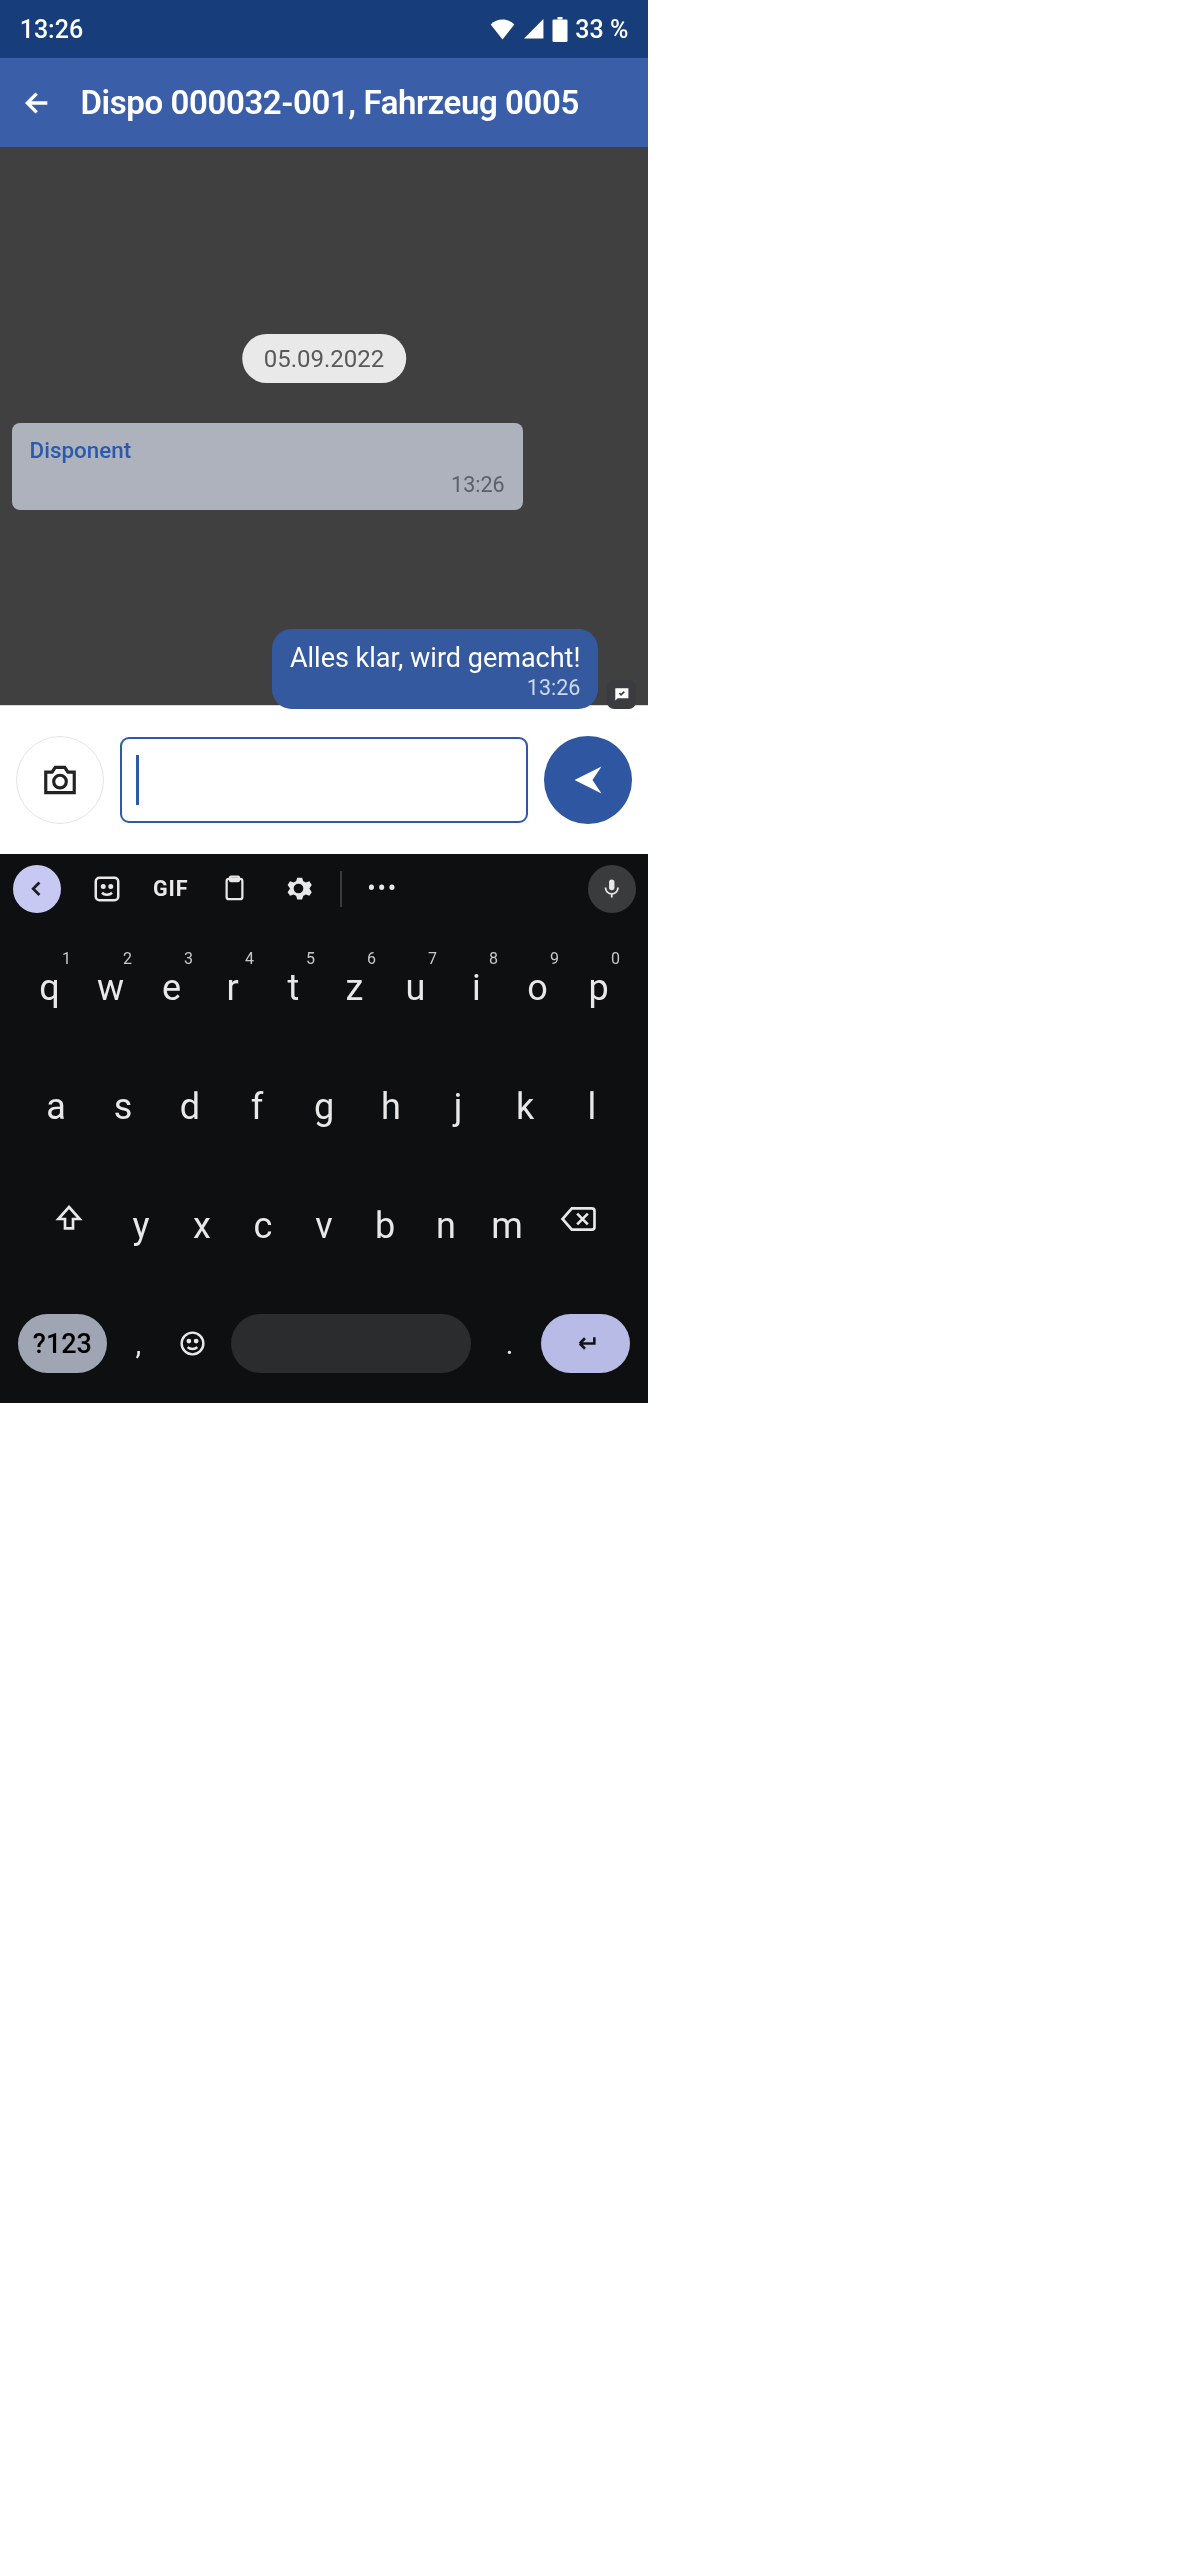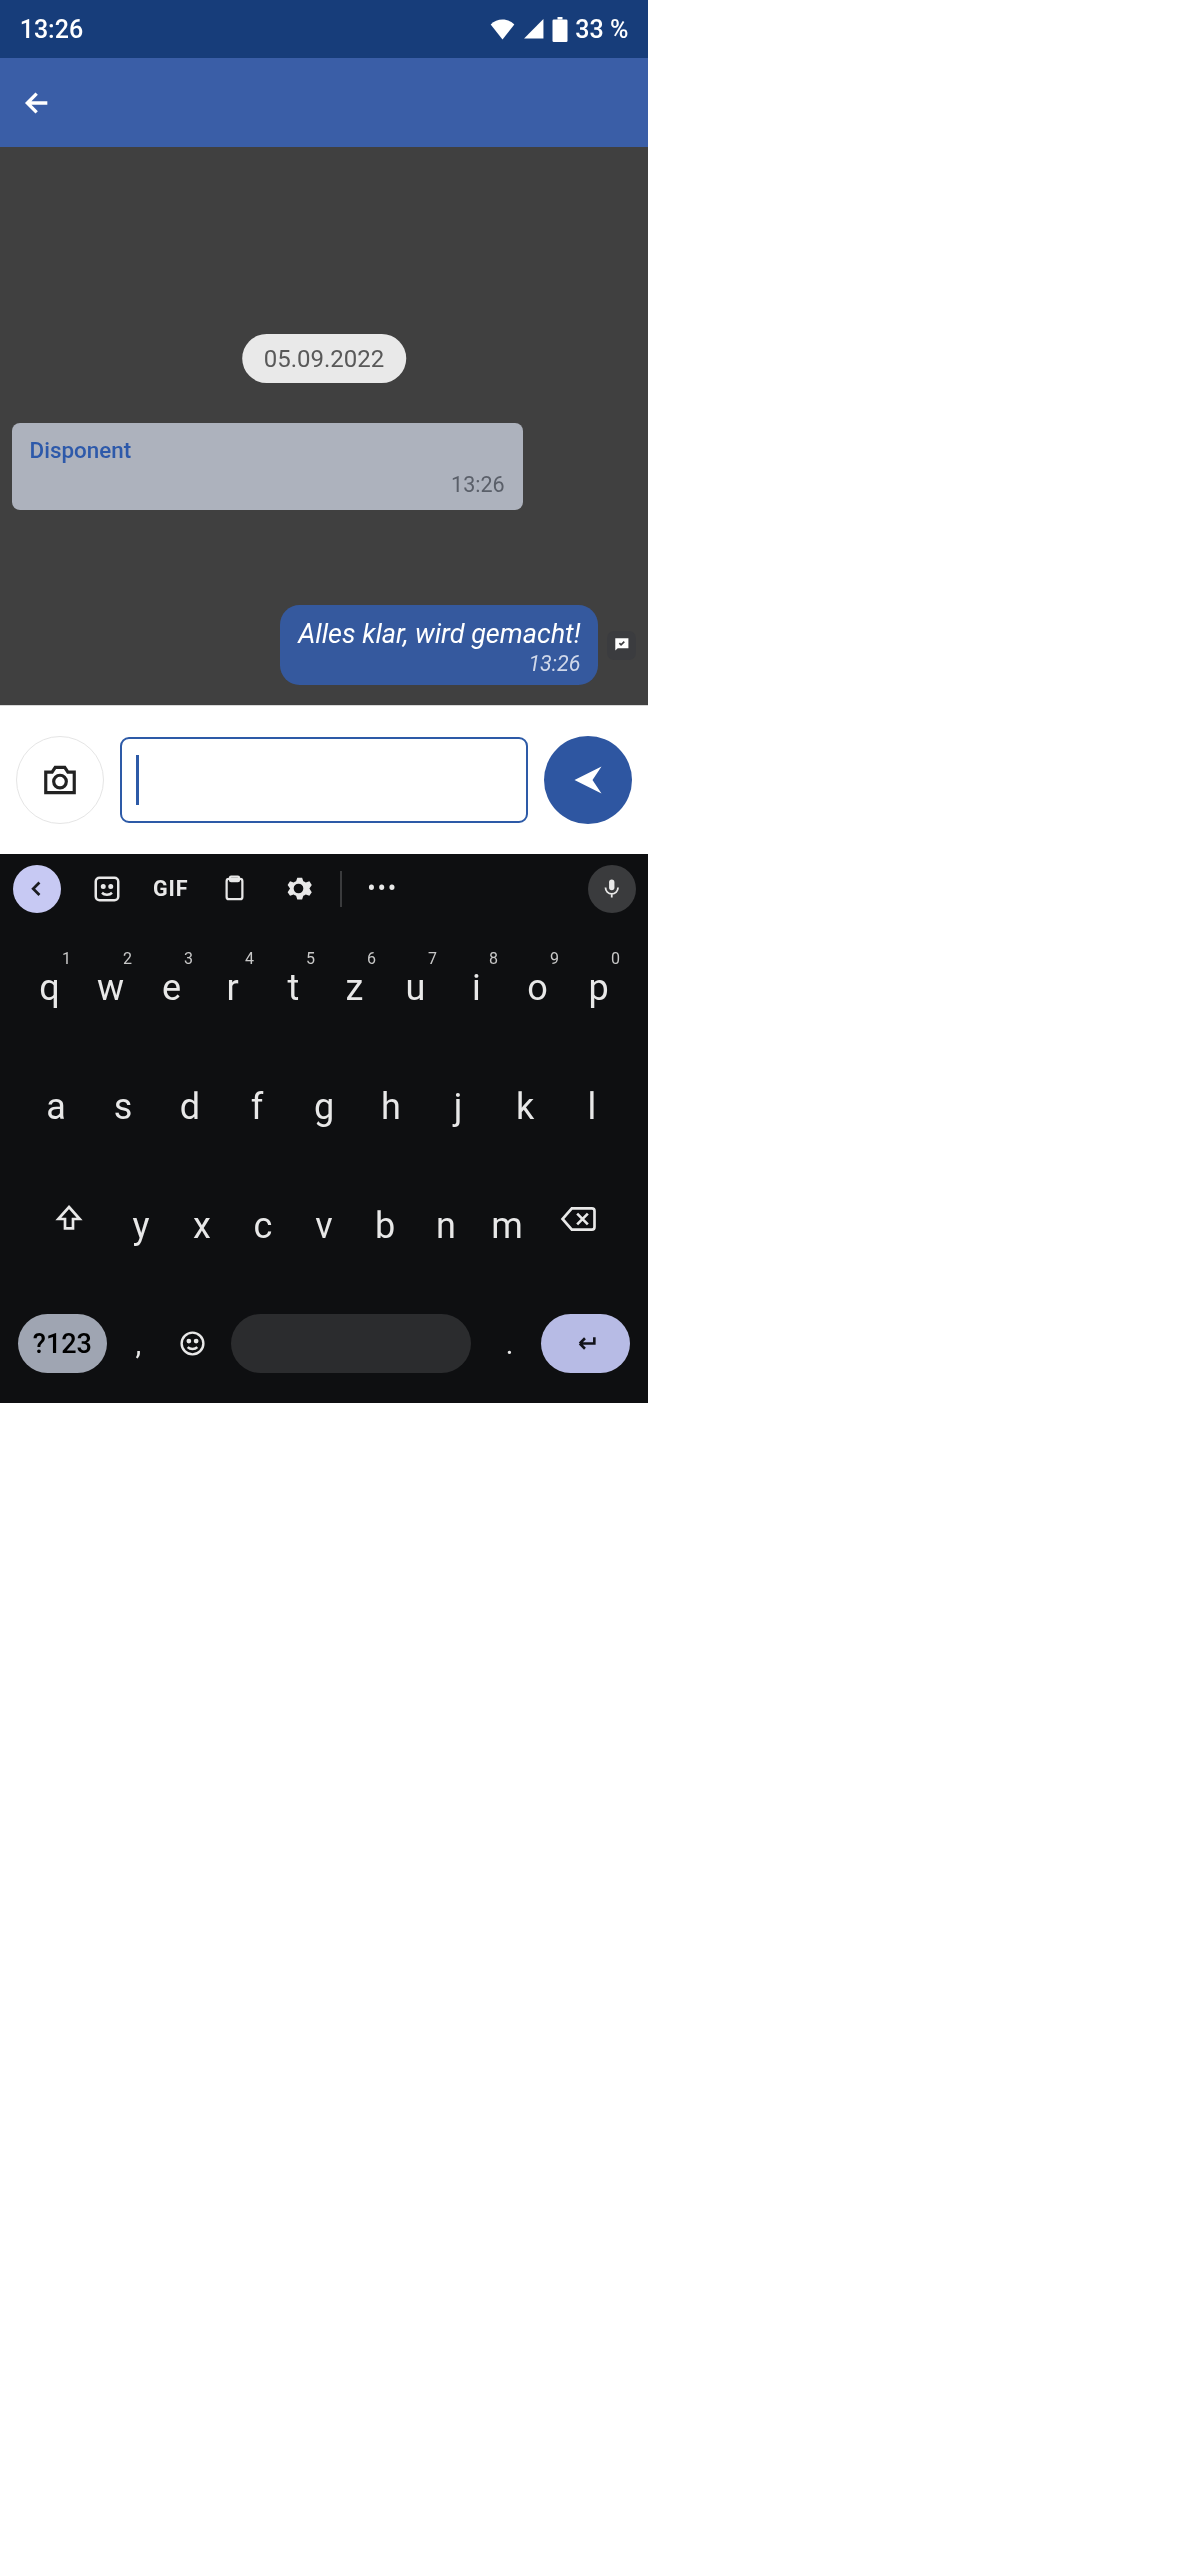--- a/index.html
+++ b/index.html
@@ -14,21 +14,21 @@
   .appbar .back { width: 43px; height: 43px; display:flex; align-items:center; justify-content:center; }
   .appbar .title { font-size: 33px; font-weight: 600; letter-spacing: -0.4px; }
 
   
   .chat { height: 558px; background: #404040; position: relative; }
   .date-chip { position:absolute; top:187px; left:50%; transform:translateX(-50%); background:#e9e9e9; color:#595959; padding:10.7px 21.5px; border-radius:27px; font-size:24px; }
   .bubble-in { position:absolute; top:276px; left:11.6px; width:511px; background:#adb2bd; border-radius:8px; padding:14.3px 18px 12.5px 18px; }
   .bubble-in .sender { color:#2d59aa; font-size:22.4px; font-weight:500; margin-bottom:9px; }
   .bubble-in .text { color:#fff; font-size:27px; line-height:1.5; }
   .bubble-in .time { color:#5a5f69; font-size:21.5px; text-align:right; margin-top:5.4px; }
-  .bubble-out-wrap { position:absolute; top:458px; right:11.6px; display:flex; align-items:center; gap:9px;font-style:italic; }
+  .bubble-out-wrap { position:absolute; top:482px; right:11.6px; display:flex; align-items:flex-end; gap:9px; }
   .bubble-out { background:#35599e; border-radius:19.7px; padding:12.5px 18px 9px 18px; }
   .bubble-out .text { color:#fff; font-size:27px; }
   .bubble-out .time { color:#d0d8ea; font-size:21.5px; text-align:right; margin-top:1.8px; }
   .receipt { width:29px; height:29px; background:#3b3c3f; border-radius:7.2px; display:flex; align-items:center; justify-content:center; position:relative; }
   .receipt svg { width:19.7px; height:19.7px; }
 
   
   .inputbar { border-top:1.8px solid #d9d9d9; height:149px; display:flex; align-items:center; padding:0 16px; gap:16px; }
   .cam-btn { width:88px; height:88px; border-radius:50%; border:1.8px solid #e5e5e5; display:flex; align-items:center; justify-content:center; background:#fff; }
   .text-input { flex:1; height:86px; border:2.7px solid #2d5aa7; border-radius:9px; padding:0 14.3px; font-size:27px; display:flex; align-items:center; position:relative; }
@@ -85,20 +85,21 @@
     <span>33 %</span>
   </div>
 </div>
 
 <div class="appbar">
   <div class="back">
     <svg width="32" height="32" viewBox="0 0 24 24" fill="none" stroke="#fff" stroke-width="2.5">
         <path d="M19 12H5M11 5l-7 7 7 7"></path>
       </svg>
   </div>
+  <div class="title">Dispo 000032-001, Fahrzeug 0005</div>
 </div>
 
 <div class="chat">
   <div class="date-chip">05.09.2022</div>
 
   <div class="bubble-in">
     <div class="sender">Disponent</div>
     <div class="time">13:26</div>
   </div>
 

